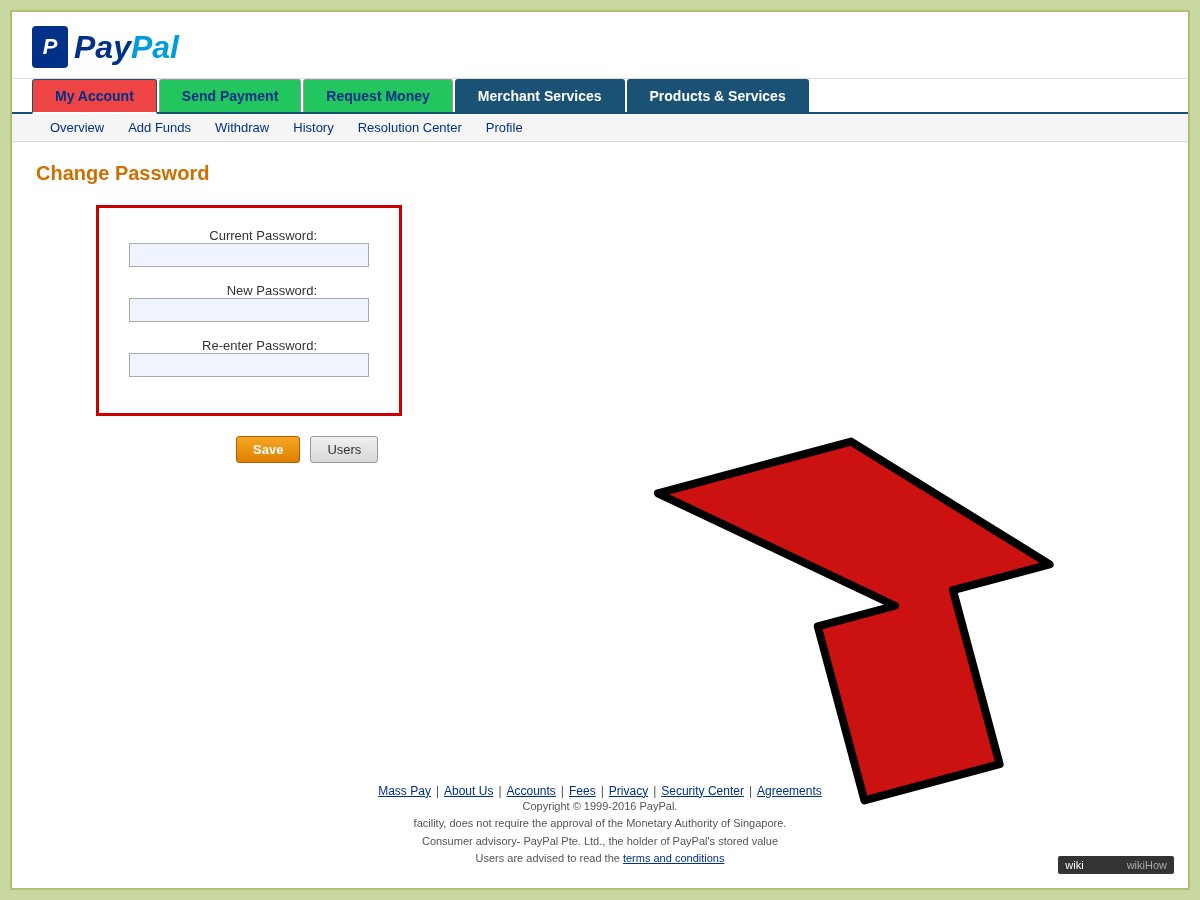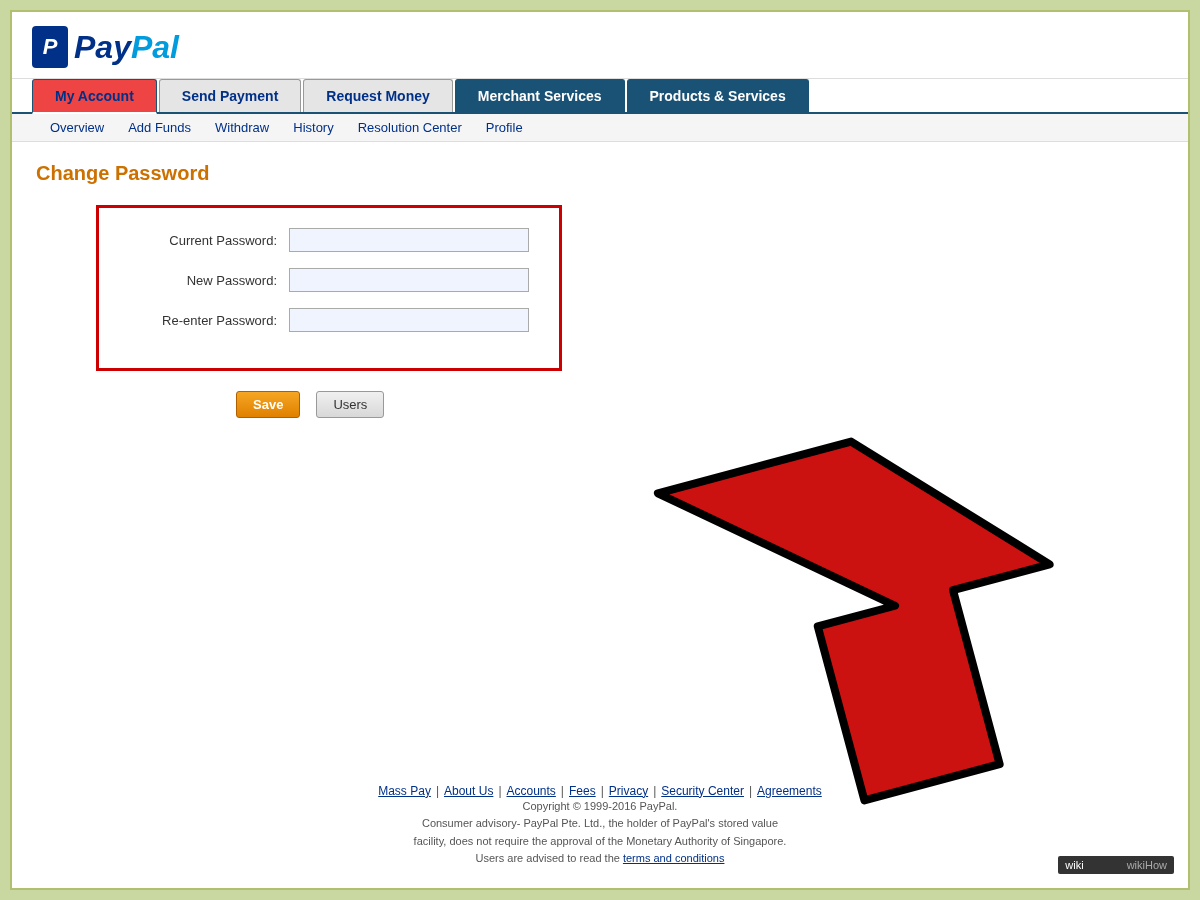--- a/index.html
+++ b/index.html
@@ -76,21 +76,21 @@
 
     .nav-tab {
       padding: 8px 22px;
       font-size: 14px;
       font-weight: bold;
       cursor: pointer;
       border: 1px solid #999;
       border-bottom: none;
       margin-right: 2px;
       color: #003087;
-      background: #e5e5e5;
+      background: #22c55e;
       border-radius: 3px 3px 0 0;
     }
 
     .nav-tab.active {
       background: #ef4444;
       color: #003087;
       border-color: #1a5276;
       border-bottom: 2px solid #fff;
       margin-bottom: -2px;
     }
@@ -136,20 +136,21 @@
       display: inline-block;
       padding: 20px 30px;
       margin-left: 60px;
       background: #fff;
     }
 
     .form-row {
       display: flex;
       align-items: center;
       margin-bottom: 16px;
+      flex-direction: column;
     }
 
     .form-label {
       width: 160px;
       text-align: right;
       padding-right: 12px;
       font-size: 13px;
       color: #333;
     }
 
@@ -158,21 +159,21 @@
       height: 24px;
       border: 1px solid #aaa;
       padding: 2px 4px;
       font-size: 13px;
       background: #f0f4ff;
     }
 
     
     .button-row {
       display: flex;
-      gap: 16px;
+      gap: 10px;
       margin-top: 20px;
       margin-left: 200px;
     }
 
     .btn-save {
       padding: 5px 16px;
       background: linear-gradient(to bottom, #f5a623, #e08000);
       border: 1px solid #b06000;
       color: #fff;
       font-size: 13px;
@@ -330,22 +331,22 @@
       <span class="footer-sep"> | </span>
       <a class="footer-link">Fees</a>
       <span class="footer-sep"> | </span>
       <a class="footer-link">Privacy</a>
       <span class="footer-sep"> | </span>
       <a class="footer-link">Security Center</a>
       <span class="footer-sep"> | </span>
       <a class="footer-link">Agreements</a>
     </div>
     <div class="footer-text">Copyright © 1999-2016 PayPal.</div>
+    <div class="footer-text">facility, does not require the approval of the Monetary Authority of Singapore.</div>
     <div class="footer-text">Consumer advisory- PayPal Pte. Ltd., the holder of PayPal's stored value</div>
-    <div class="footer-text">facility, does not require the approval of the Monetary Authority of Singapore.</div>
     <div class="footer-text">
       <span>Users are advised to read the</span>
       <a class="footer-terms">terms and conditions</a>
     </div>
   </div>
 
   <svg class="arrow-overlay" viewBox="0 0 500 420" xmlns="http://www.w3.org/2000/svg">
 
     <polygon points="
       60,30

